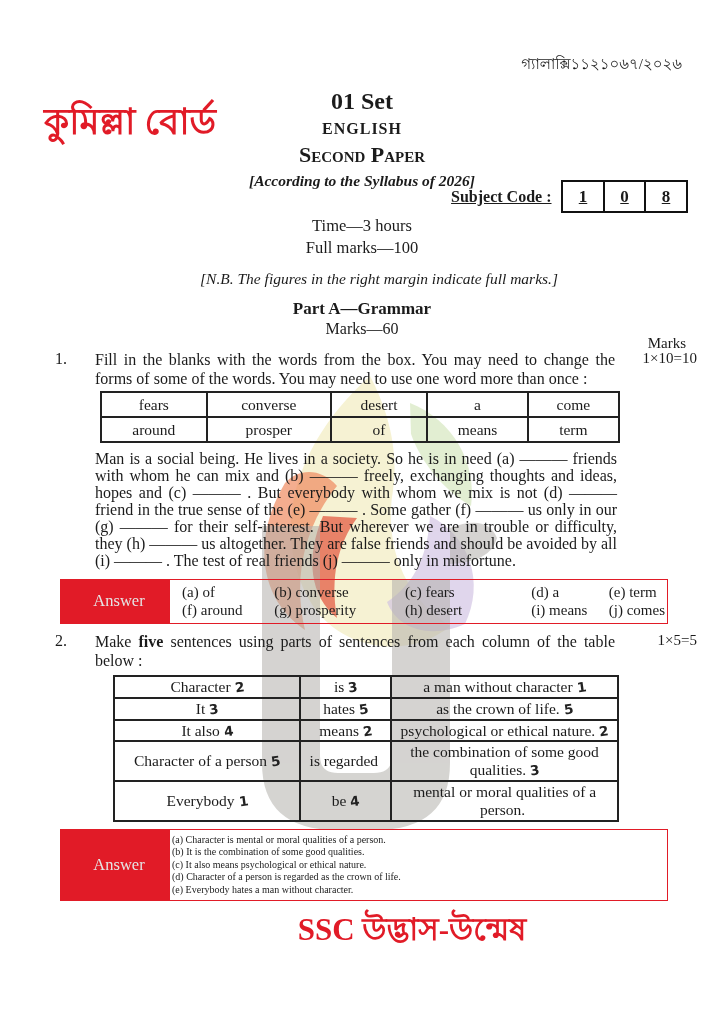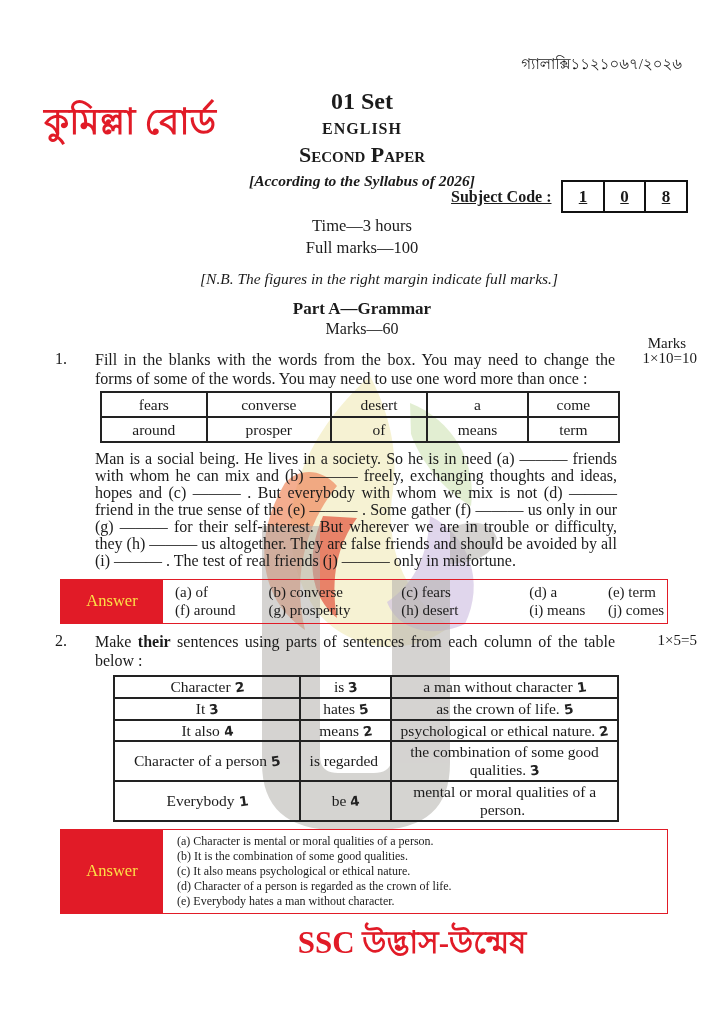--- a/index.html
+++ b/index.html
@@ -37,23 +37,23 @@
   .q-body{width:520px;flex:none;font-size:16px;line-height:1.2;text-align:justify;}
   .q-marks{flex:1;text-align:right;font-size:15px;white-space:nowrap;}
 
   table{border-collapse:collapse;}
   .word-table{margin:3px 0 0 45px;width:520px;}
   .word-table td{border:2px solid #222;text-align:center;font-size:15.5px;padding:1px 12px;height:21px;}
 
   .passage{margin:8px 0 0 40px;width:522px;font-size:16px;line-height:1.06;text-align:justify;}
 
   .answer-box{margin:9px 0 0 5px;width:606px;border:1.5px solid #e11b27;display:flex;}
-  .answer-label{background:#e11b27;color:#fde047;width:102px;flex:none;display:flex;align-items:center;justify-content:center;font-size:16.5px;}
+  .answer-label{background:#e11b27;color:#e5e5e5;width:102px;flex:none;display:flex;align-items:center;justify-content:center;font-size:16.5px;padding-left:7px;}
   .answer-grid{flex:1;display:grid;grid-template-columns:19% 27% 26% 16% 12%;align-content:center;padding:3px 0 3px 12px;font-size:15px;line-height:1.22;}
-  .answer-lines{flex:1;padding:4px 10px 4px 14px;font-size:12px;line-height:1.25;}
+  .answer-lines{flex:1;padding:4px 10px 4px 2px;font-size:10px;line-height:1.25;}
 
   .q2-block{margin-top:8px;}
   .sent-table{margin:5px 0 0 58px;width:506px;}
   .sent-table td{border:2px solid #222;text-align:center;font-size:15.5px;line-height:1.15;padding:1px 6px;}
   .sent-table td.c1{width:37%;}
   .sent-table td.c2{width:18%;}
   .sent-table td.c3{width:45%;}
   .hw{font-family:"DejaVu Sans", sans-serif;display:inline-block;transform:rotate(-8deg);font-size:13.5px;font-weight:700;margin-left:4px;color:#222;}
 
   .answer-box2{margin-top:7px;}
@@ -149,21 +149,21 @@
         <span>(f) around</span>
         <span>(g) prosperity</span>
         <span>(h) desert</span>
         <span>(i) means</span>
         <span>(j) comes</span>
       </div>
     </div>
 
     <div class="q-row q2-block">
       <div class="q-num">2.</div>
-      <div class="q-body"><span>Make </span><b>their</b><span> sentences using parts of sentences from each column of the table below :</span></div>
+      <div class="q-body"><span>Make </span><b>five</b><span> sentences using parts of sentences from each column of the table below :</span></div>
       <div class="q-marks">1×5=5</div>
     </div>
 
     <table class="sent-table">
       <tbody>
         <tr>
           <td class="c1"><span>Character</span><span class="hw">2</span></td>
           <td class="c2"><span>is</span><span class="hw">3</span></td>
           <td class="c3"><span>a man without character</span><span class="hw">1</span></td>
         </tr>

